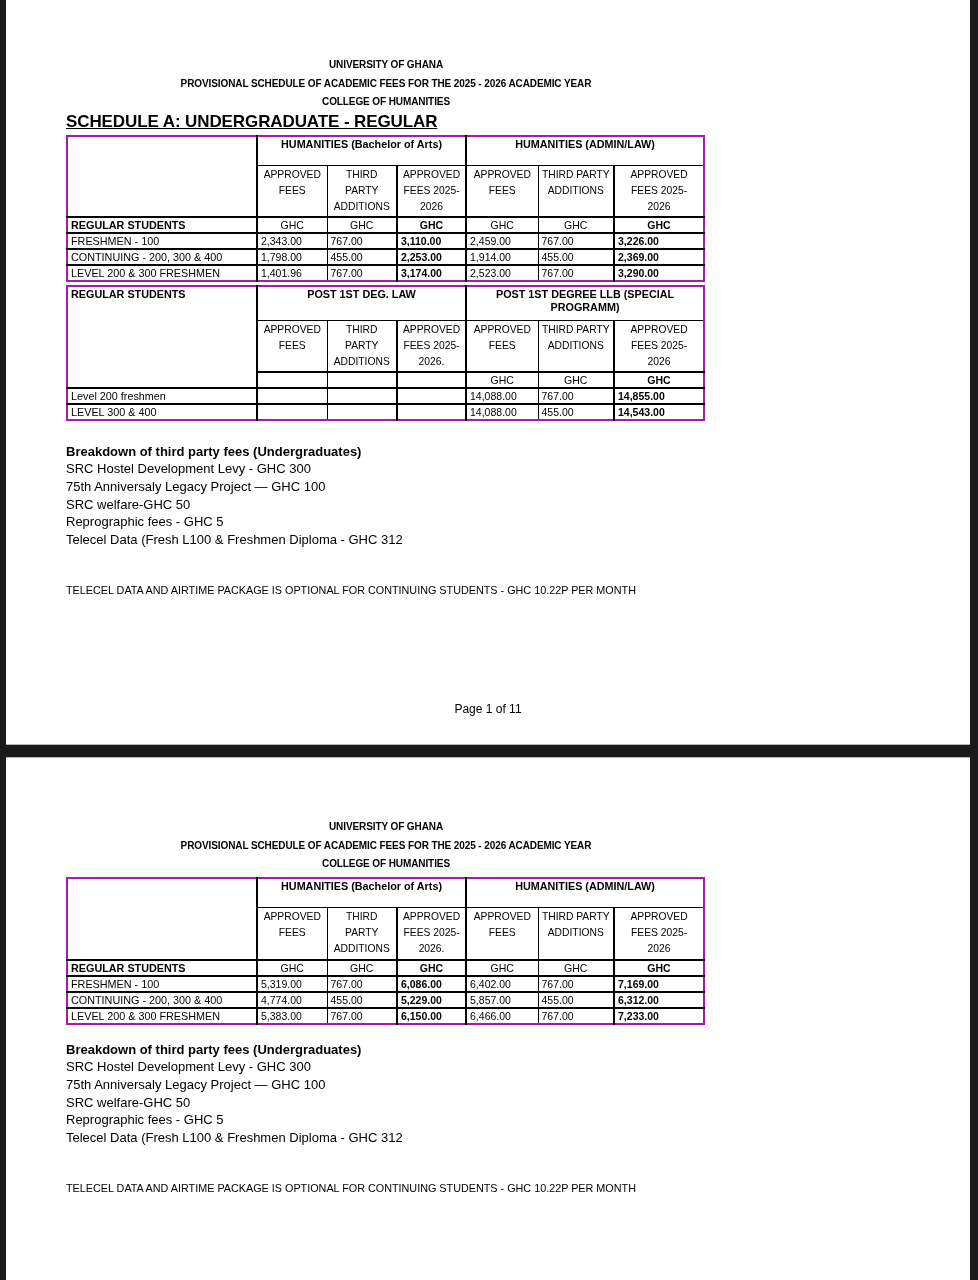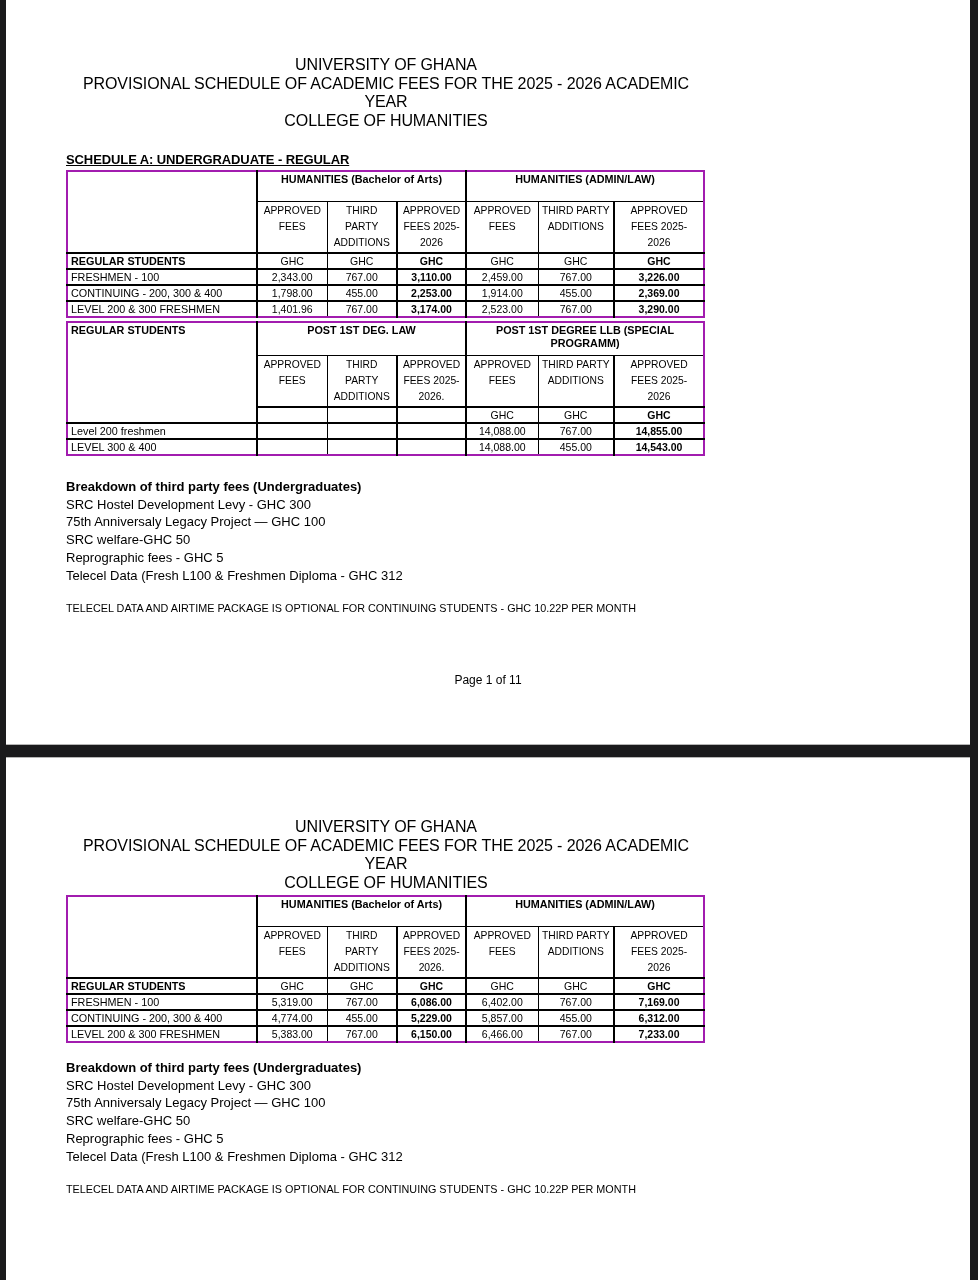--- a/index.html
+++ b/index.html
@@ -11,64 +11,64 @@
     color:#000;
     -webkit-font-smoothing:antialiased;
   }
   .page {
     position:absolute; left:6px; width:964px; background:#ffffff;
   }
   #page-1 { top:0; height:744px; border-bottom:1px solid #b5b5b5; }
   #page-2 { top:757px; height:523px; border-top:1px solid #b5b5b5; }
   .content { margin-left:60px; width:640px; }
 
-  .doc-header { text-align:center; font-weight:normal; font-size:16px; letter-spacing:-0.1px; line-height:18.5px; }
+  .doc-header { text-align:center; font-weight:bold; font-size:10px; letter-spacing:-0.1px; line-height:18.5px; }
   #page-1 .doc-header { padding-top:56px; }
   #page-2 .doc-header { padding-top:60px; }
 
   .schedule-heading {
-    font-weight:bold; text-decoration:underline; font-size:13px;
-    margin-top:22px; letter-spacing:-0.1px;
+    font-weight:bold; text-decoration:underline; font-size:17px;
+    letter-spacing:-0.1px;
   }
 
   table.fees {
     border-collapse:collapse; table-layout:fixed;
     width:639px; margin-top:3px;
     font-size:10.5px;
   }
   table.fees td, table.fees th { border:1px solid #000; padding:1px 3px; vertical-align:top; overflow:hidden; }
   table.fees { border:2px solid #a21caf; }
   .bl2 { border-left-width:2px !important; }
   tr.tb2 td { border-top-width:2px; }
 
   th.group { font-weight:bold; text-align:center; font-size:10.8px; white-space:pre-line; line-height:13px; padding-top:4px; }
   td.sub { white-space:pre-line; line-height:16px; font-size:10.3px; text-align:center; font-weight:normal; }
   td.corner-lab { font-weight:bold; text-align:left; vertical-align:top; font-size:10.8px; }
   td.rowlab { text-align:left; font-size:10.8px; white-space:nowrap; }
-  td.num { text-align:center; font-variant-numeric:tabular-nums; }
+  td.num { text-align:left; font-variant-numeric:tabular-nums; }
   td.ghc { text-align:center;margin-left:28px; }
   .b { font-weight:bold; }
 
   tr.h-group { height:30px; }
   tr.h-sub { height:48px; }
   tr.h-ghc { height:15px; }
   tr.h-data { height:15px; }
   #law-table tr.h-group { height:34px; }
   #law-table tr.h-sub { height:46px; }
   #p2-fees-table tr.h-sub { height:52px; }
 
   .law-gap { margin-top:36px; }
 
   .breakdown { margin-top:22px; font-size:13px; line-height:17.7px; }
   .breakdown .bd-heading { font-weight:bold; }
   #page-2 .breakdown { margin-top:16px; }
-  .note-line { margin-top:18px; font-size:10.8px; }
+  .note-line { margin-top:35px; font-size:10.8px; }
 
   .page-footer {
-    position:absolute; top:673px; left:0; width:100%;
+    position:absolute; top:702px; left:0; width:100%;
     text-align:center; font-size:12px;
   }
 </style>
 </head>
 <body>
 
 <div class="page" id="page-1">
   <div class="content">
     <div class="doc-header">
       <div>UNIVERSITY OF GHANA</div>

